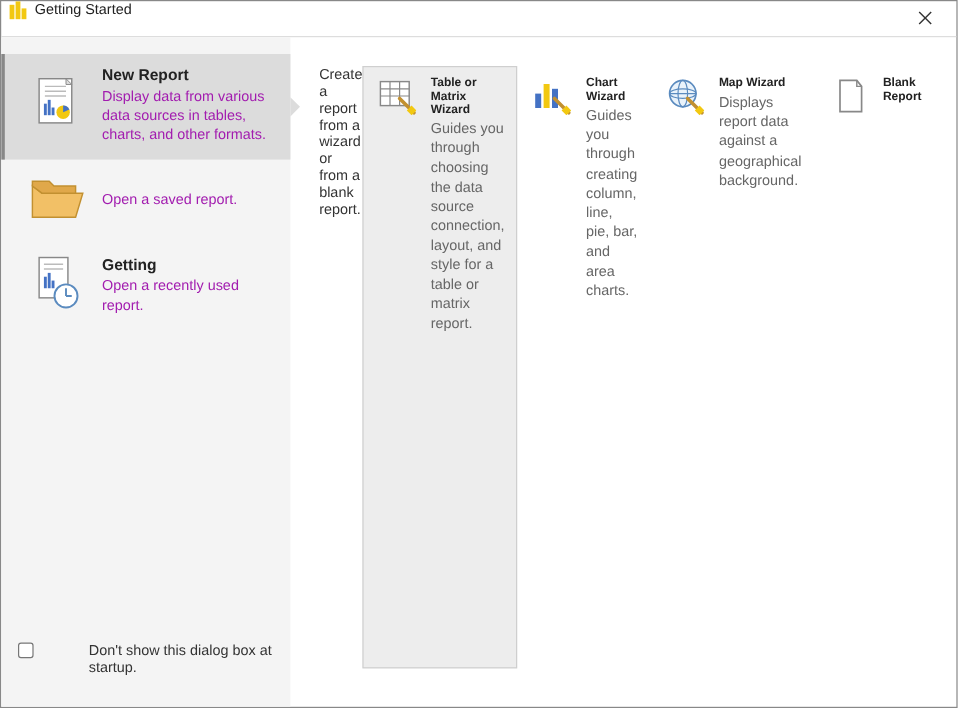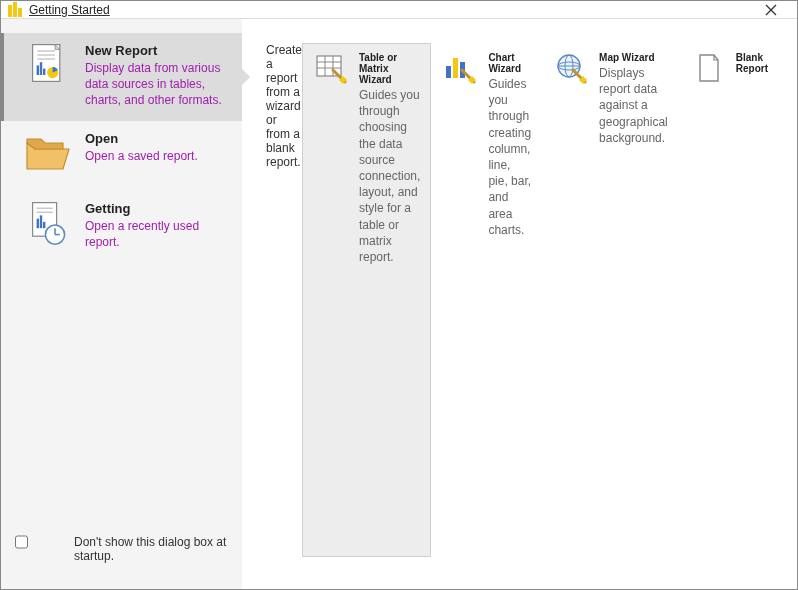--- a/index.html
+++ b/index.html
@@ -5,47 +5,46 @@
   * { box-sizing: border-box; }
   html, body { margin: 0; padding: 0; font-family: "Segoe UI", Tahoma, sans-serif; font-size: 12px; color: #333; }
   .window {
     width: 798px; height: 590px;
     border: 1px solid #888;
     background: #fff;
     display: flex; flex-direction: column;
     position: relative;
   }
   .titlebar {
-    height: 18px;
-    display: flex; align-items: center;
+    height: 30px;
+    display: flex; 
     padding: 0 6px;
     border-bottom: 1px solid #ddd;
     font-size: 12px;
-    text-decoration: underline;
   }
   .titlebar .app-icon { width: 16px; height: 16px; margin-right: 6px; }
   .titlebar .title { flex: 1; color: #222; }
   .titlebar .close {
     width: 40px; height: 28px;
     display: flex; align-items: center; justify-content: center;
     font-size: 14px; color: #333;
     cursor: pointer;
   }
   .body {
     flex: 1; display: flex; overflow: hidden;
   }
   .sidebar {
     width: 255px;
     background: #f4f4f4;
     display: flex; flex-direction: column;
     position: relative;
   }
   .sidebar-items { flex: 1; padding-top: 14px; }
   .sidebar-item {
-    display: flex; align-items: flex-start;
+    display: flex; align-items: center;
     padding: 8px 14px 12px 14px;
     cursor: pointer;
     position: relative;
   }
   .sidebar-item .icon-slot {
     width: 64px; flex: 0 0 64px;
     display: flex; align-items: flex-start; justify-content: center;
     padding-top: 2px;
   }
   .sidebar-item .icon-slot svg { width: 48px; height: 48px; }
@@ -150,21 +149,20 @@
         </div>
 
         <div class="sidebar-item">
           <div class="icon-slot">
             <svg viewBox="0 0 48 48">
               <path d="M4 12 L4 38 L40 38 L46 18 L12 18 Z" fill="#f2c066" stroke="#c29030" stroke-width="1.2"></path>
               <path d="M4 12 L4 8 L18 8 L22 12 L40 12 L40 18 L12 18 Z" fill="#e0a84a" stroke="#c29030" stroke-width="1.2"></path>
             </svg>
           </div>
           <div class="text-slot">
-            <div class="item-title">Open</div>
             <div class="item-desc">Open a saved report.</div>
           </div>
         </div>
 
         <div class="sidebar-item">
           <div class="icon-slot">
             <svg viewBox="0 0 48 60">
               <rect x="6" y="2" width="30" height="42" fill="#fff" stroke="#888" stroke-width="1.5"></rect>
               <line x1="11" y1="9" x2="31" y2="9" stroke="#bbb" stroke-width="1.5"></line>
               <line x1="11" y1="14" x2="31" y2="14" stroke="#bbb" stroke-width="1.5"></line>

